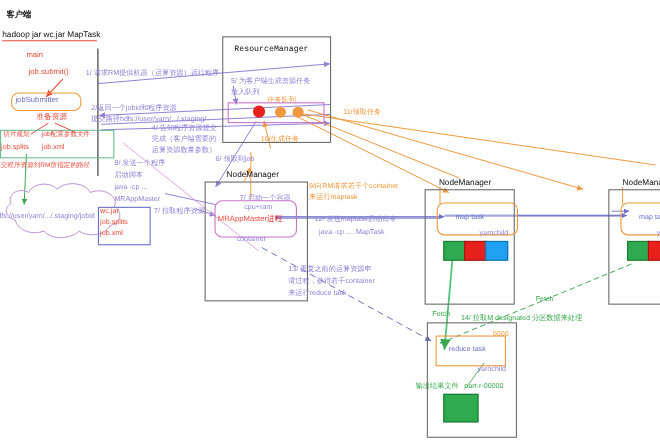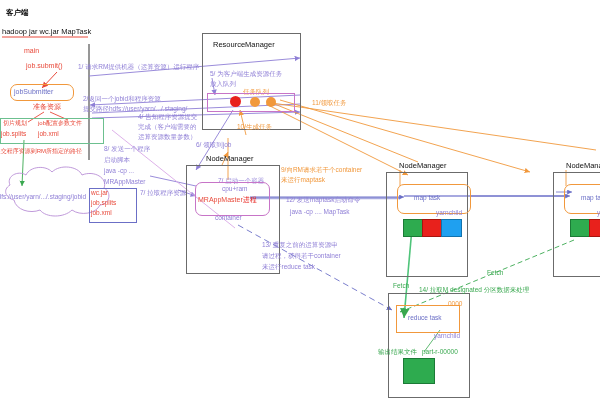--- a/index.html
+++ b/index.html
@@ -149,21 +149,21 @@
   <div class="lbl t-pur" style="left:104px;top:145px;font-size:6.5px;">8/ 发送一个程序</div>
   <div class="lbl t-pur" style="left:104px;top:156px;font-size:6.5px;">启动脚本</div>
   <div class="lbl t-pur" style="left:104px;top:167px;font-size:6.5px;">java -cp ...</div>
   <div class="lbl t-pur" style="left:104px;top:178px;font-size:6.5px;">MRAppMaster</div>
 
   <div class="lbl t-pur" style="left:140px;top:189px;font-size:6.5px;">7/ 拉取程序资源</div>
 
   <div class="lbl t-pur" style="left:119px;top:144px;font-size:6.5px;opacity:0;"></div>
 
   <div class="box" style="left:202px;top:33px;width:97px;height:95px;"></div>
-  <div class="lbl t-blk" style="left:213px;top:41px;font-size:7.5px;">ResourceManager</div>
+  <div class="lbl t-blk" style="left:213px;top:41px;font-size:7.5px;font-family:Liberation Mono, monospace;">ResourceManager</div>
 
   <div class="lbl t-pur" style="left:210px;top:70px;font-size:6.5px;">5/ 为客户端生成资源任务</div>
   <div class="lbl t-pur" style="left:210px;top:80px;font-size:6.5px;">放入队列</div>
 
   <div class="lbl t-ora" style="left:243px;top:88px;font-size:6.5px;">任务队列</div>
 
   <div class="rbox" style="left:207px;top:93px;width:86px;height:17px;border-color:#c774c7;"></div>
   <div class="dot" style="left:230px;top:96px;width:11px;height:11px;background:#e8211c;"></div>
   <div class="dot" style="left:250px;top:97px;width:10px;height:10px;background:#f1983c;"></div>
   <div class="dot" style="left:266px;top:97px;width:10px;height:10px;background:#f1983c;"></div>

